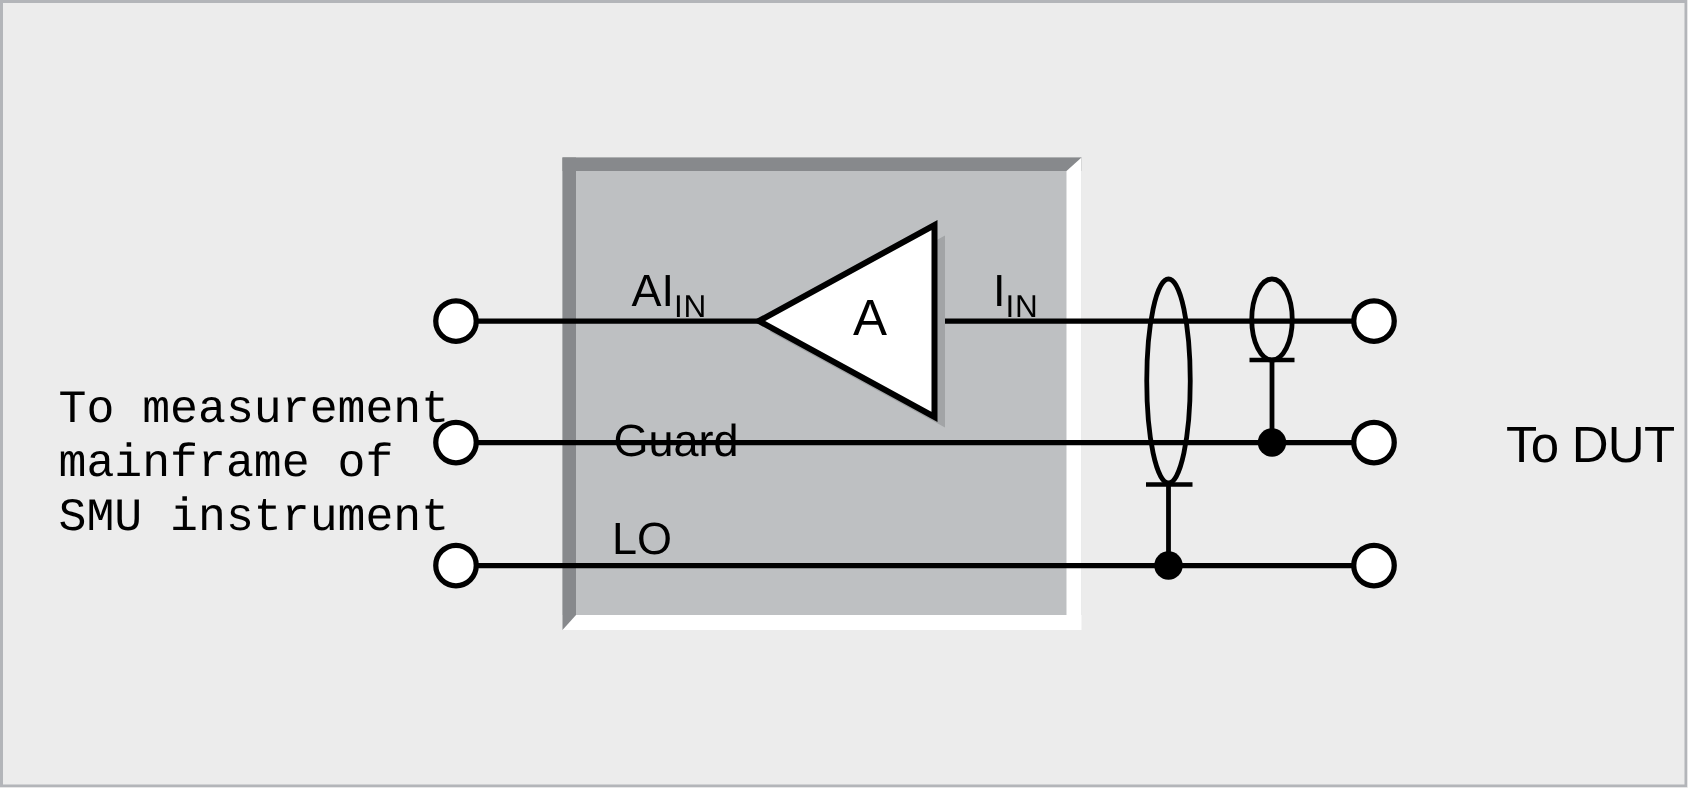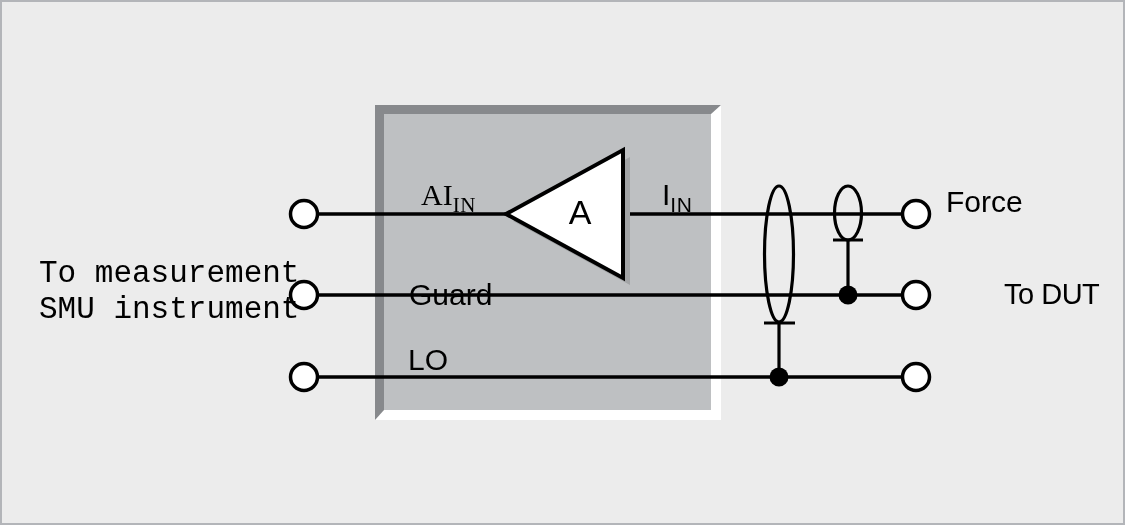--- a/index.html
+++ b/index.html
@@ -9,28 +9,28 @@
   }
   .smu-box{
     position:absolute;left:373px;top:103px;width:346px;height:315px;box-sizing:border-box;
     background:#bec0c2;
     border-top:9px solid #87898c;border-left:9px solid #87898c;
     border-bottom:10px solid #ffffff;border-right:10px solid #ffffff;
   }
   .schematic-svg{position:absolute;left:0;top:0;width:1125px;height:525px;}
   .lbl{position:absolute;color:#000;font-size:30px;line-height:1.1;white-space:nowrap;}
   .note{left:37px;top:254px;font-size:31px;line-height:36px;font-family:Liberation Mono, monospace;}
-  .ain-label{left:419px;top:176px;font-family:Liberation Serif, serif;}
+  .ain-label{left:419px;top:176px;}
   .iin-label{left:660px;top:176px;}
   .sub{font-size:21px;vertical-align:-7px;letter-spacing:0.5px;}
   .guard-label{left:407px;top:276px;}
   .lo-label{left:406px;top:341px;}
   .amp-label{left:558px;top:192px;width:40px;text-align:center;font-size:34px;}
   .force-hi-label{left:944px;top:184px;line-height:31px;}
-  .dut-label{left:1002px;top:277px;font-size:29px;letter-spacing:-0.5px;}
+  .dut-label{left:1002px;top:277px;font-size:34px;letter-spacing:-0.5px;}
 </style>
 </head>
 <body>
 
 <div class="canvas">
 
   <div class="smu-box"></div>
 
   <svg class="schematic-svg" viewBox="0 0 1125 525">
 
@@ -57,32 +57,32 @@
     <circle cx="302" cy="293" r="13.5" fill="#ffffff" stroke="#000" stroke-width="3.5"></circle>
     <circle cx="302" cy="375" r="13.5" fill="#ffffff" stroke="#000" stroke-width="3.5"></circle>
 
     <circle cx="914" cy="212" r="13.5" fill="#ffffff" stroke="#000" stroke-width="3.5"></circle>
     <circle cx="914" cy="293" r="13.5" fill="#ffffff" stroke="#000" stroke-width="3.5"></circle>
     <circle cx="914" cy="375" r="13.5" fill="#ffffff" stroke="#000" stroke-width="3.5"></circle>
   </svg>
 
   <div class="lbl note">
     <div>To measurement</div>
+    <div>mainframe of</div>
     <div>SMU instrument</div>
   </div>
 
   <div class="lbl ain-label"><span>AI</span><span class="sub">IN</span></div>
 
   <div class="lbl iin-label"><span>I</span><span class="sub">IN</span></div>
 
   <div class="lbl guard-label">Guard</div>
 
   <div class="lbl lo-label">LO</div>
 
   <div class="lbl amp-label">A</div>
 
   <div class="lbl force-hi-label">
-    <div>Force</div>
   </div>
 
   <div class="lbl dut-label">To DUT</div>
 
 </div>
 
 </body></html>

